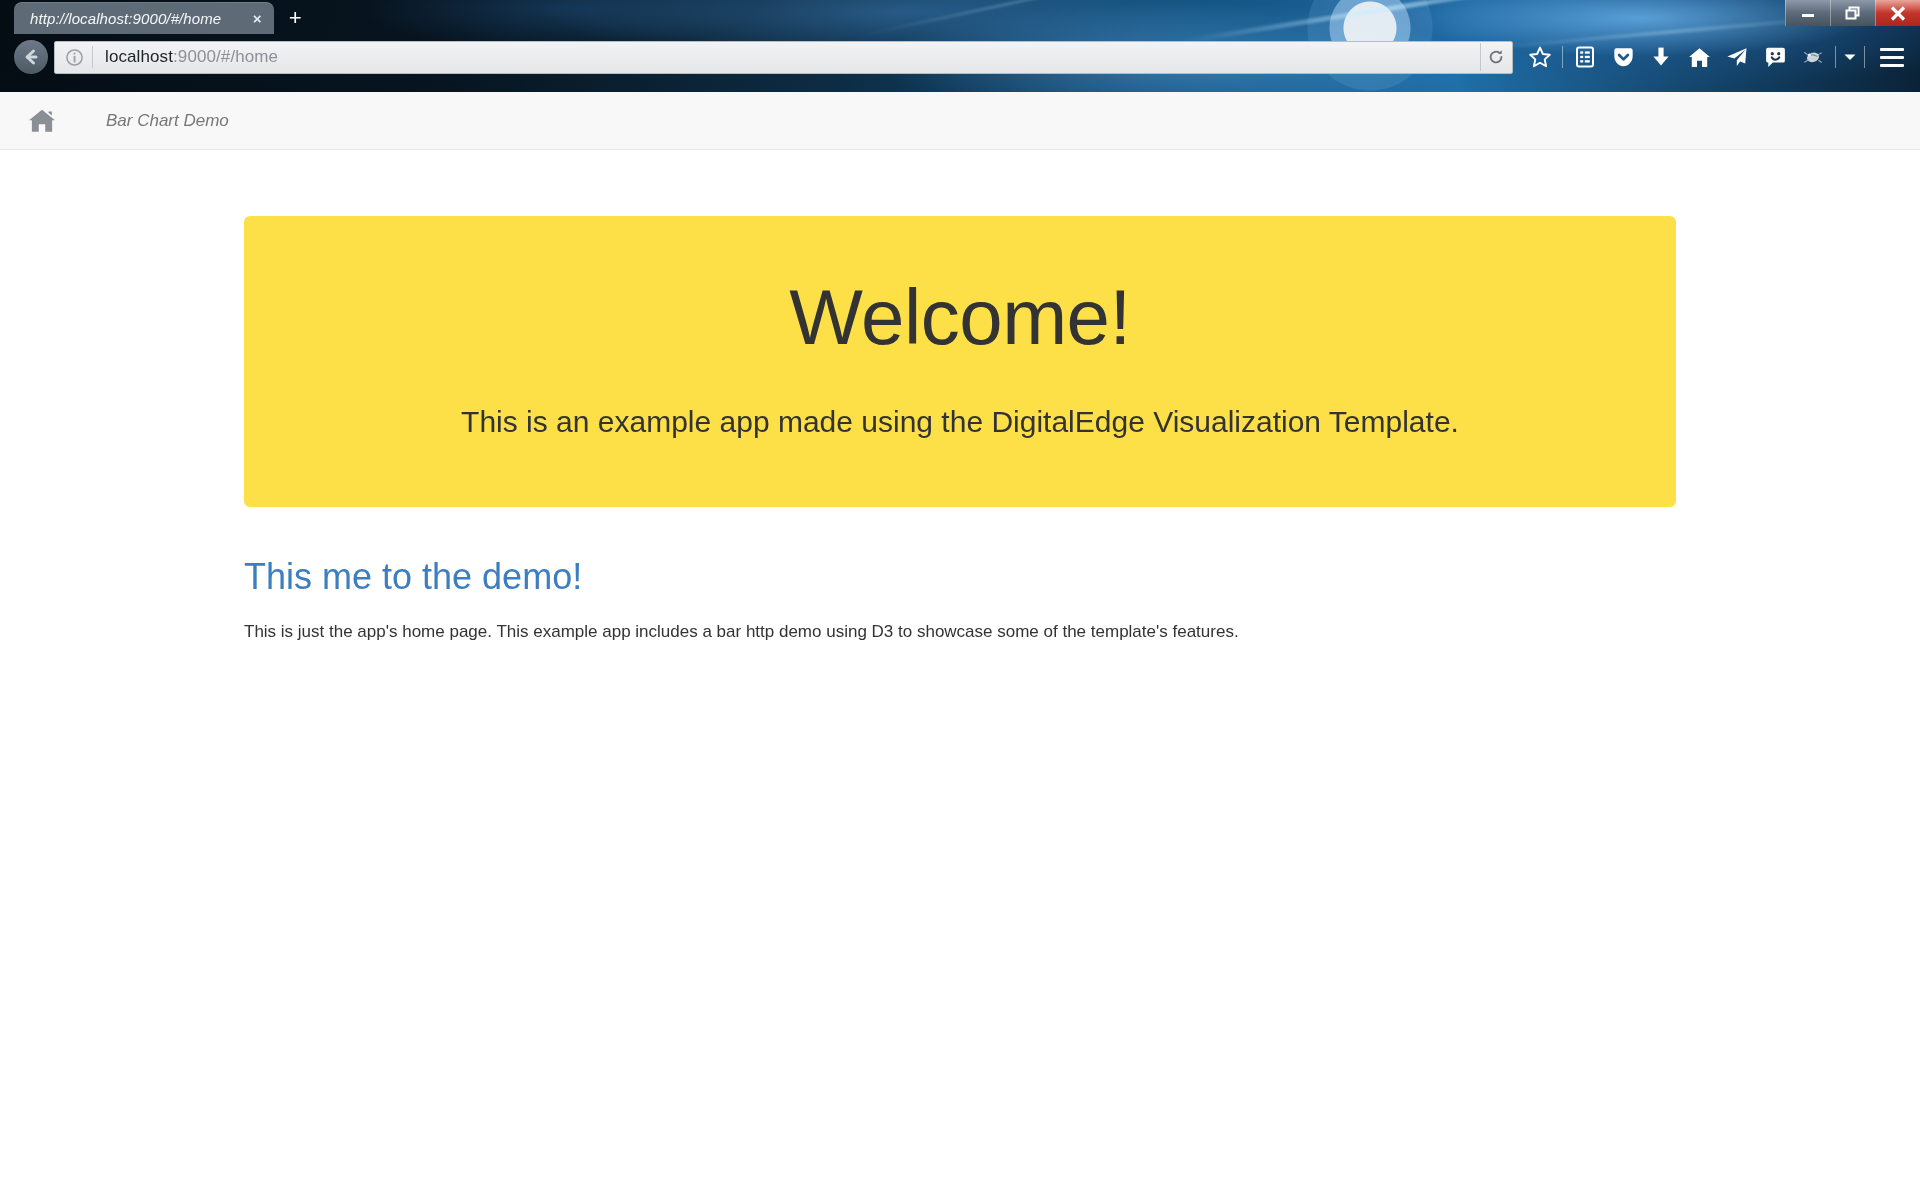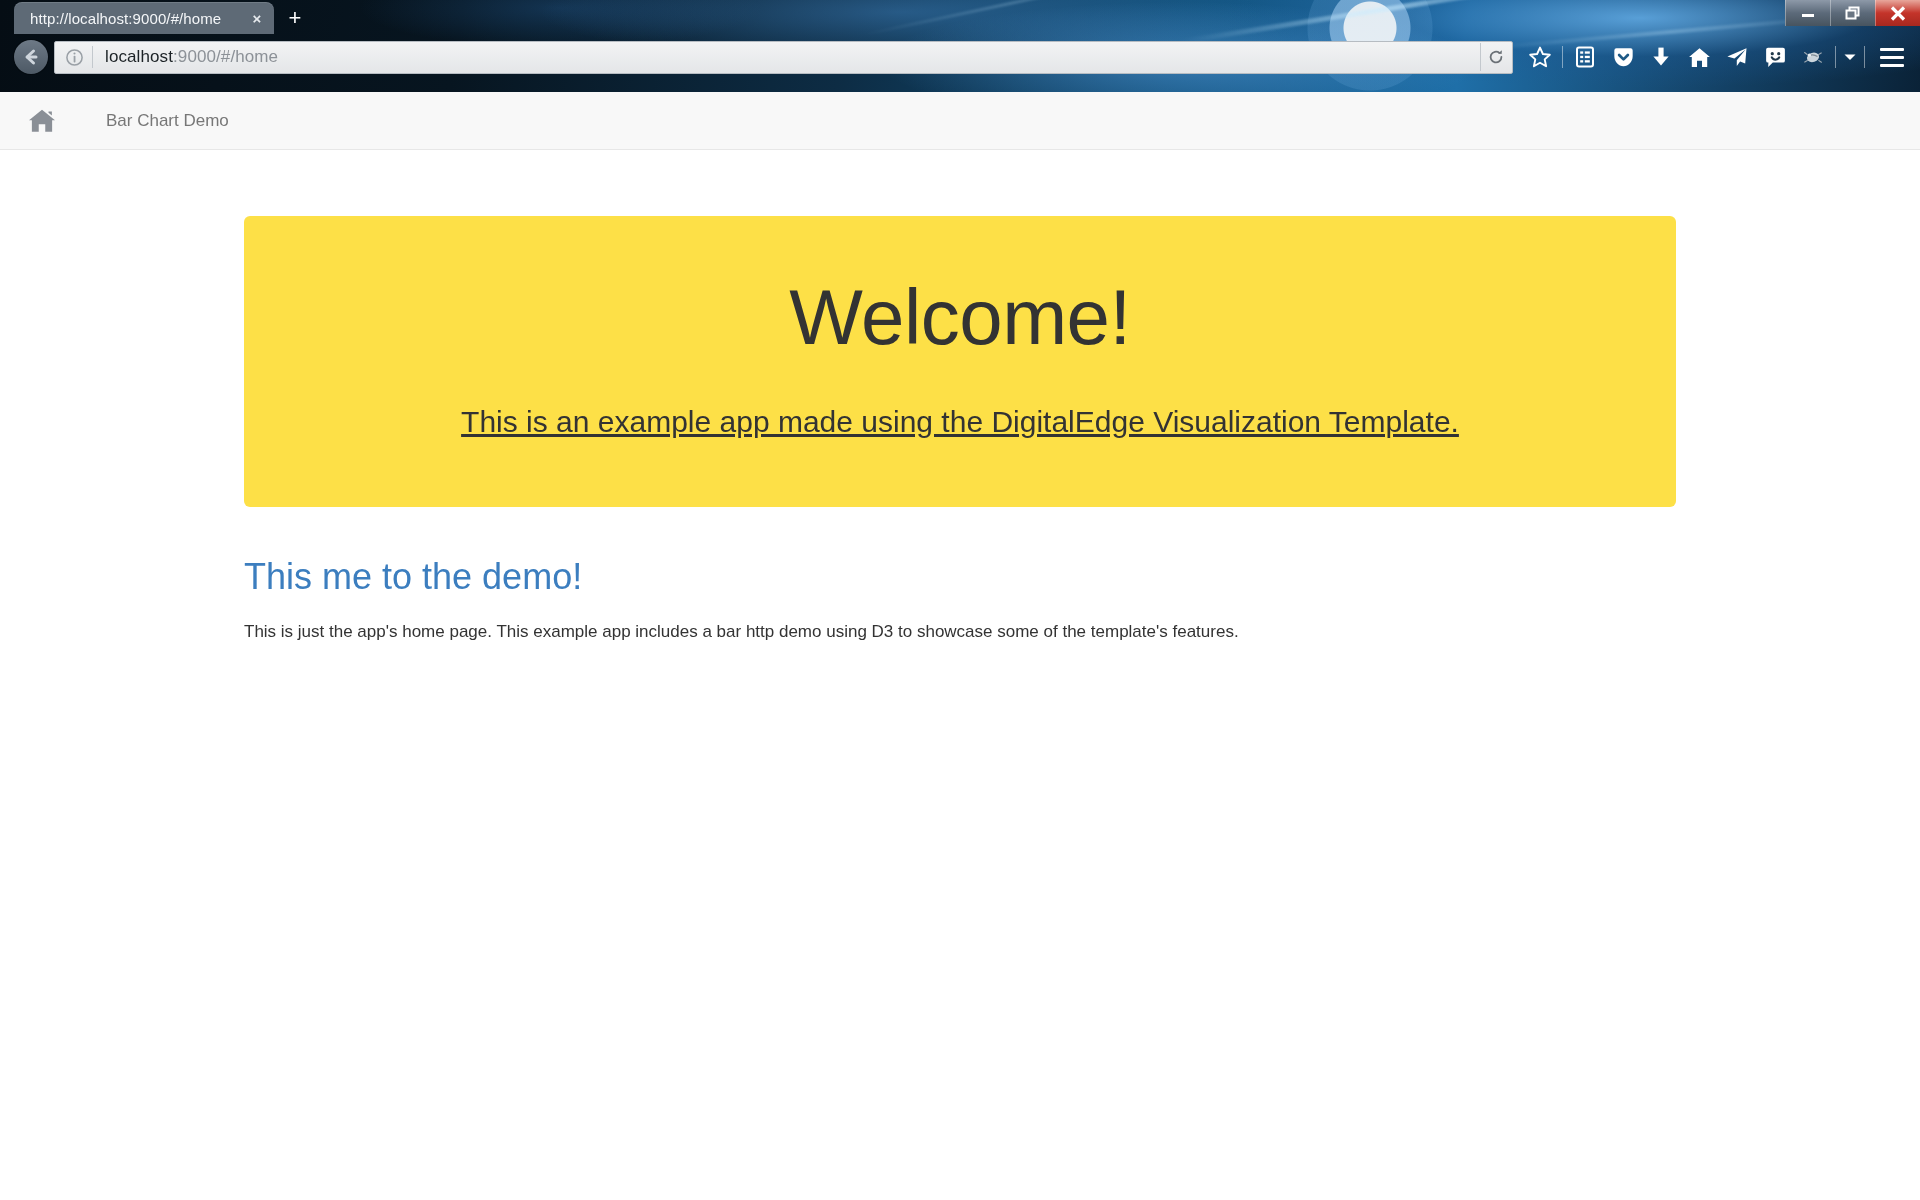--- a/index.html
+++ b/index.html
@@ -41,20 +41,21 @@
   }
 
   
   .tab-strip {
     position: relative;
     height: 34px;
     display: flex;
     align-items: flex-end;
     padding-left: 14px;
     z-index: 3;
+    font-style: italic;
   }
   .tab {
     display: flex;
     align-items: center;
     height: 32px;
     min-width: 260px;
     padding: 0 4px 0 16px;
     background: #5e6a76;
     border-radius: 8px 8px 0 0;
     box-shadow: inset 0 1px 0 rgba(255,255,255,0.12);
@@ -223,20 +224,21 @@
   .app-navbar {
     height: 58px;
     background: #f8f8f8;
     border: 1px solid #e7e7e7;
     border-top: 0;
     border-left: 0;
     border-right: 0;
     display: flex;
     align-items: center;
     padding-left: 18px;
+    font-style: italic;
   }
   .navbar-brand {
     width: 48px; height: 46px;
     display: flex; align-items: center; justify-content: center;
     cursor: pointer;
   }
   .navbar-link {
     font-size: 17px;
     color: #777777;
     padding: 0 18px;
@@ -264,21 +266,20 @@
     color: #333333;
     line-height: 1.06;
     margin-bottom: 42px;
     letter-spacing: -0.5px;
   }
   .jumbo-sub {
     font-size: 30px;
     font-weight: 400;
     color: #333333;
     line-height: 1.4;
-    text-decoration: underline;
   }
 
   .demo-link {
     display: block;
     margin-top: 48px;
     font-size: 36px;
     font-weight: 400;
     color: #3c7ebf;
     text-decoration: none;
     cursor: pointer;

